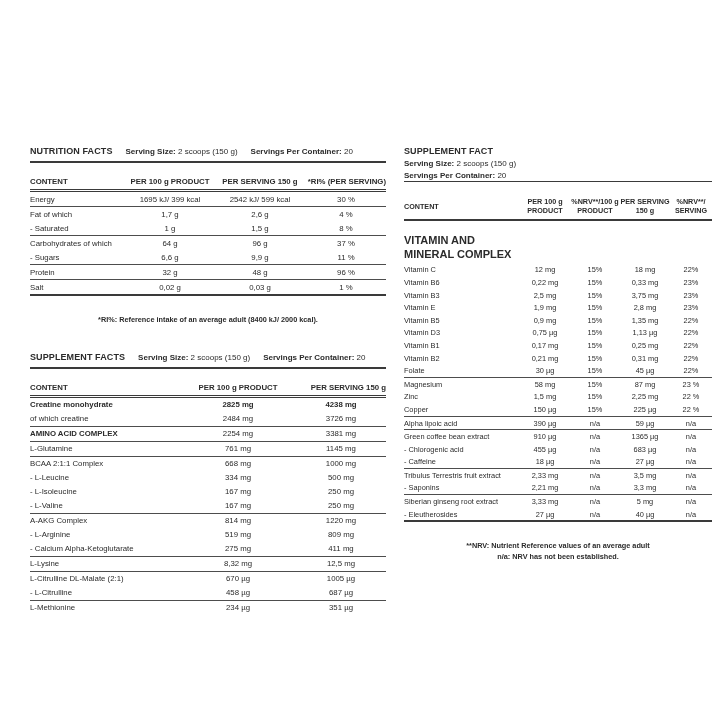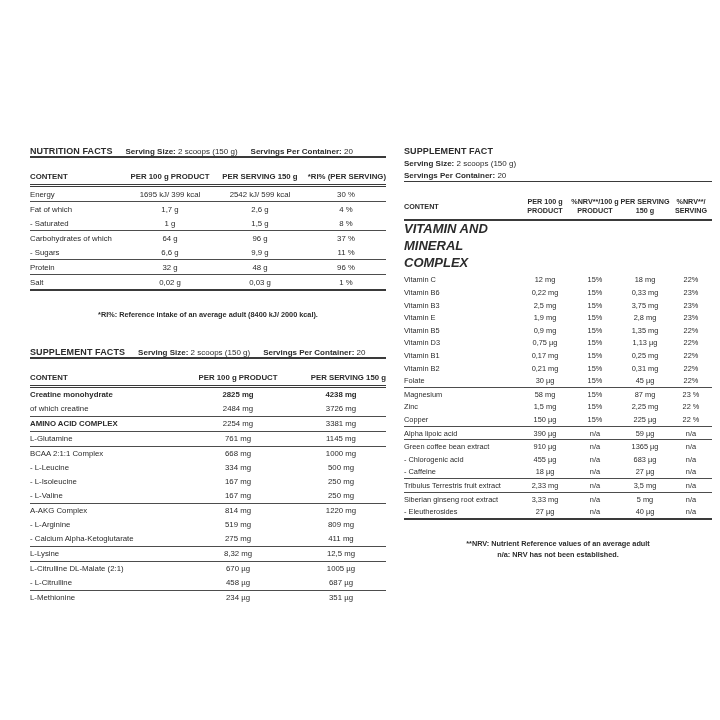--- a/index.html
+++ b/index.html
@@ -6,21 +6,21 @@
   html,body { width:720px; height:720px; background:#ffffff; }
   .sheet {
     position:relative; width:720px; height:720px; background:#fff;
     font-family:"Liberation Sans", sans-serif; color:#2b2b2b;
     -webkit-font-smoothing:antialiased;
   }
   .left-col  { position:absolute; left:30px;  top:146px; width:356px; }
   .right-col { position:absolute; left:404px; top:146px; width:308px; }
 
   
-  .title-row { display:flex; align-items:baseline; gap:13px; 
+  .title-row { display:flex; align-items:baseline; gap:13px; padding-bottom:5px;
                border-bottom:2px solid #3a3a3a; white-space:nowrap; }
   .tbl-title { font-size:9px; font-weight:bold; letter-spacing:.1px; }
   .pair { font-size:8px; }
   .pair b { font-weight:bold; }
 
   table { width:100%; border-collapse:collapse; table-layout:fixed;margin-top:10px; }
   th { font-size:7.8px; font-weight:bold; padding:4px 0 3px; text-align:center;
        white-space:nowrap; border-bottom:3px double #3a3a3a; }
   th.h-left { text-align:left; }
   th.h-right { text-align:right; }
@@ -37,21 +37,21 @@
 
   .supp-left { margin-top:26px; }
 
   
   .right-head { border-bottom:1.5px solid #3a3a3a; }
   .right-head .tbl-title { display:block; margin-bottom:2px; }
   .right-head .pair { display:block; line-height:1.45; }
   .rt th { font-size:7.2px; white-space:pre-line; border-bottom:2px solid #3a3a3a;
            vertical-align:middle; line-height:1.25; padding:5px 0 4px; }
   .rt td { font-size:7.4px; padding:1.8px 0; }
-  .rt tr.section td { font-weight:bold; font-size:13px; padding-top:0; line-height:1.3;font-style:italic; }
+  .rt tr.section td { font-weight:bold; font-size:11px; padding-top:12px; line-height:1.3; }
 </style>
 </head>
 <body>
 
 <div class="sheet">
 
   <div class="left-col">
 
     <div>
       <div class="title-row">
@@ -413,20 +413,27 @@
             </tr>
 
             <tr class="sep">
               <td class="name">Tribulus Terrestris fruit extract</td>
               <td>2,33 mg</td>
               <td>n/a</td>
               <td>3,5 mg</td>
               <td>n/a</td>
             </tr>
 
+            <tr>
+              <td class="name">- Saponins</td>
+              <td>2,21 mg</td>
+              <td>n/a</td>
+              <td>3,3 mg</td>
+              <td>n/a</td>
+            </tr>
 
             <tr class="sep">
               <td class="name">Siberian ginseng root extract</td>
               <td>3,33 mg</td>
               <td>n/a</td>
               <td>5 mg</td>
               <td>n/a</td>
             </tr>
 
             <tr>

